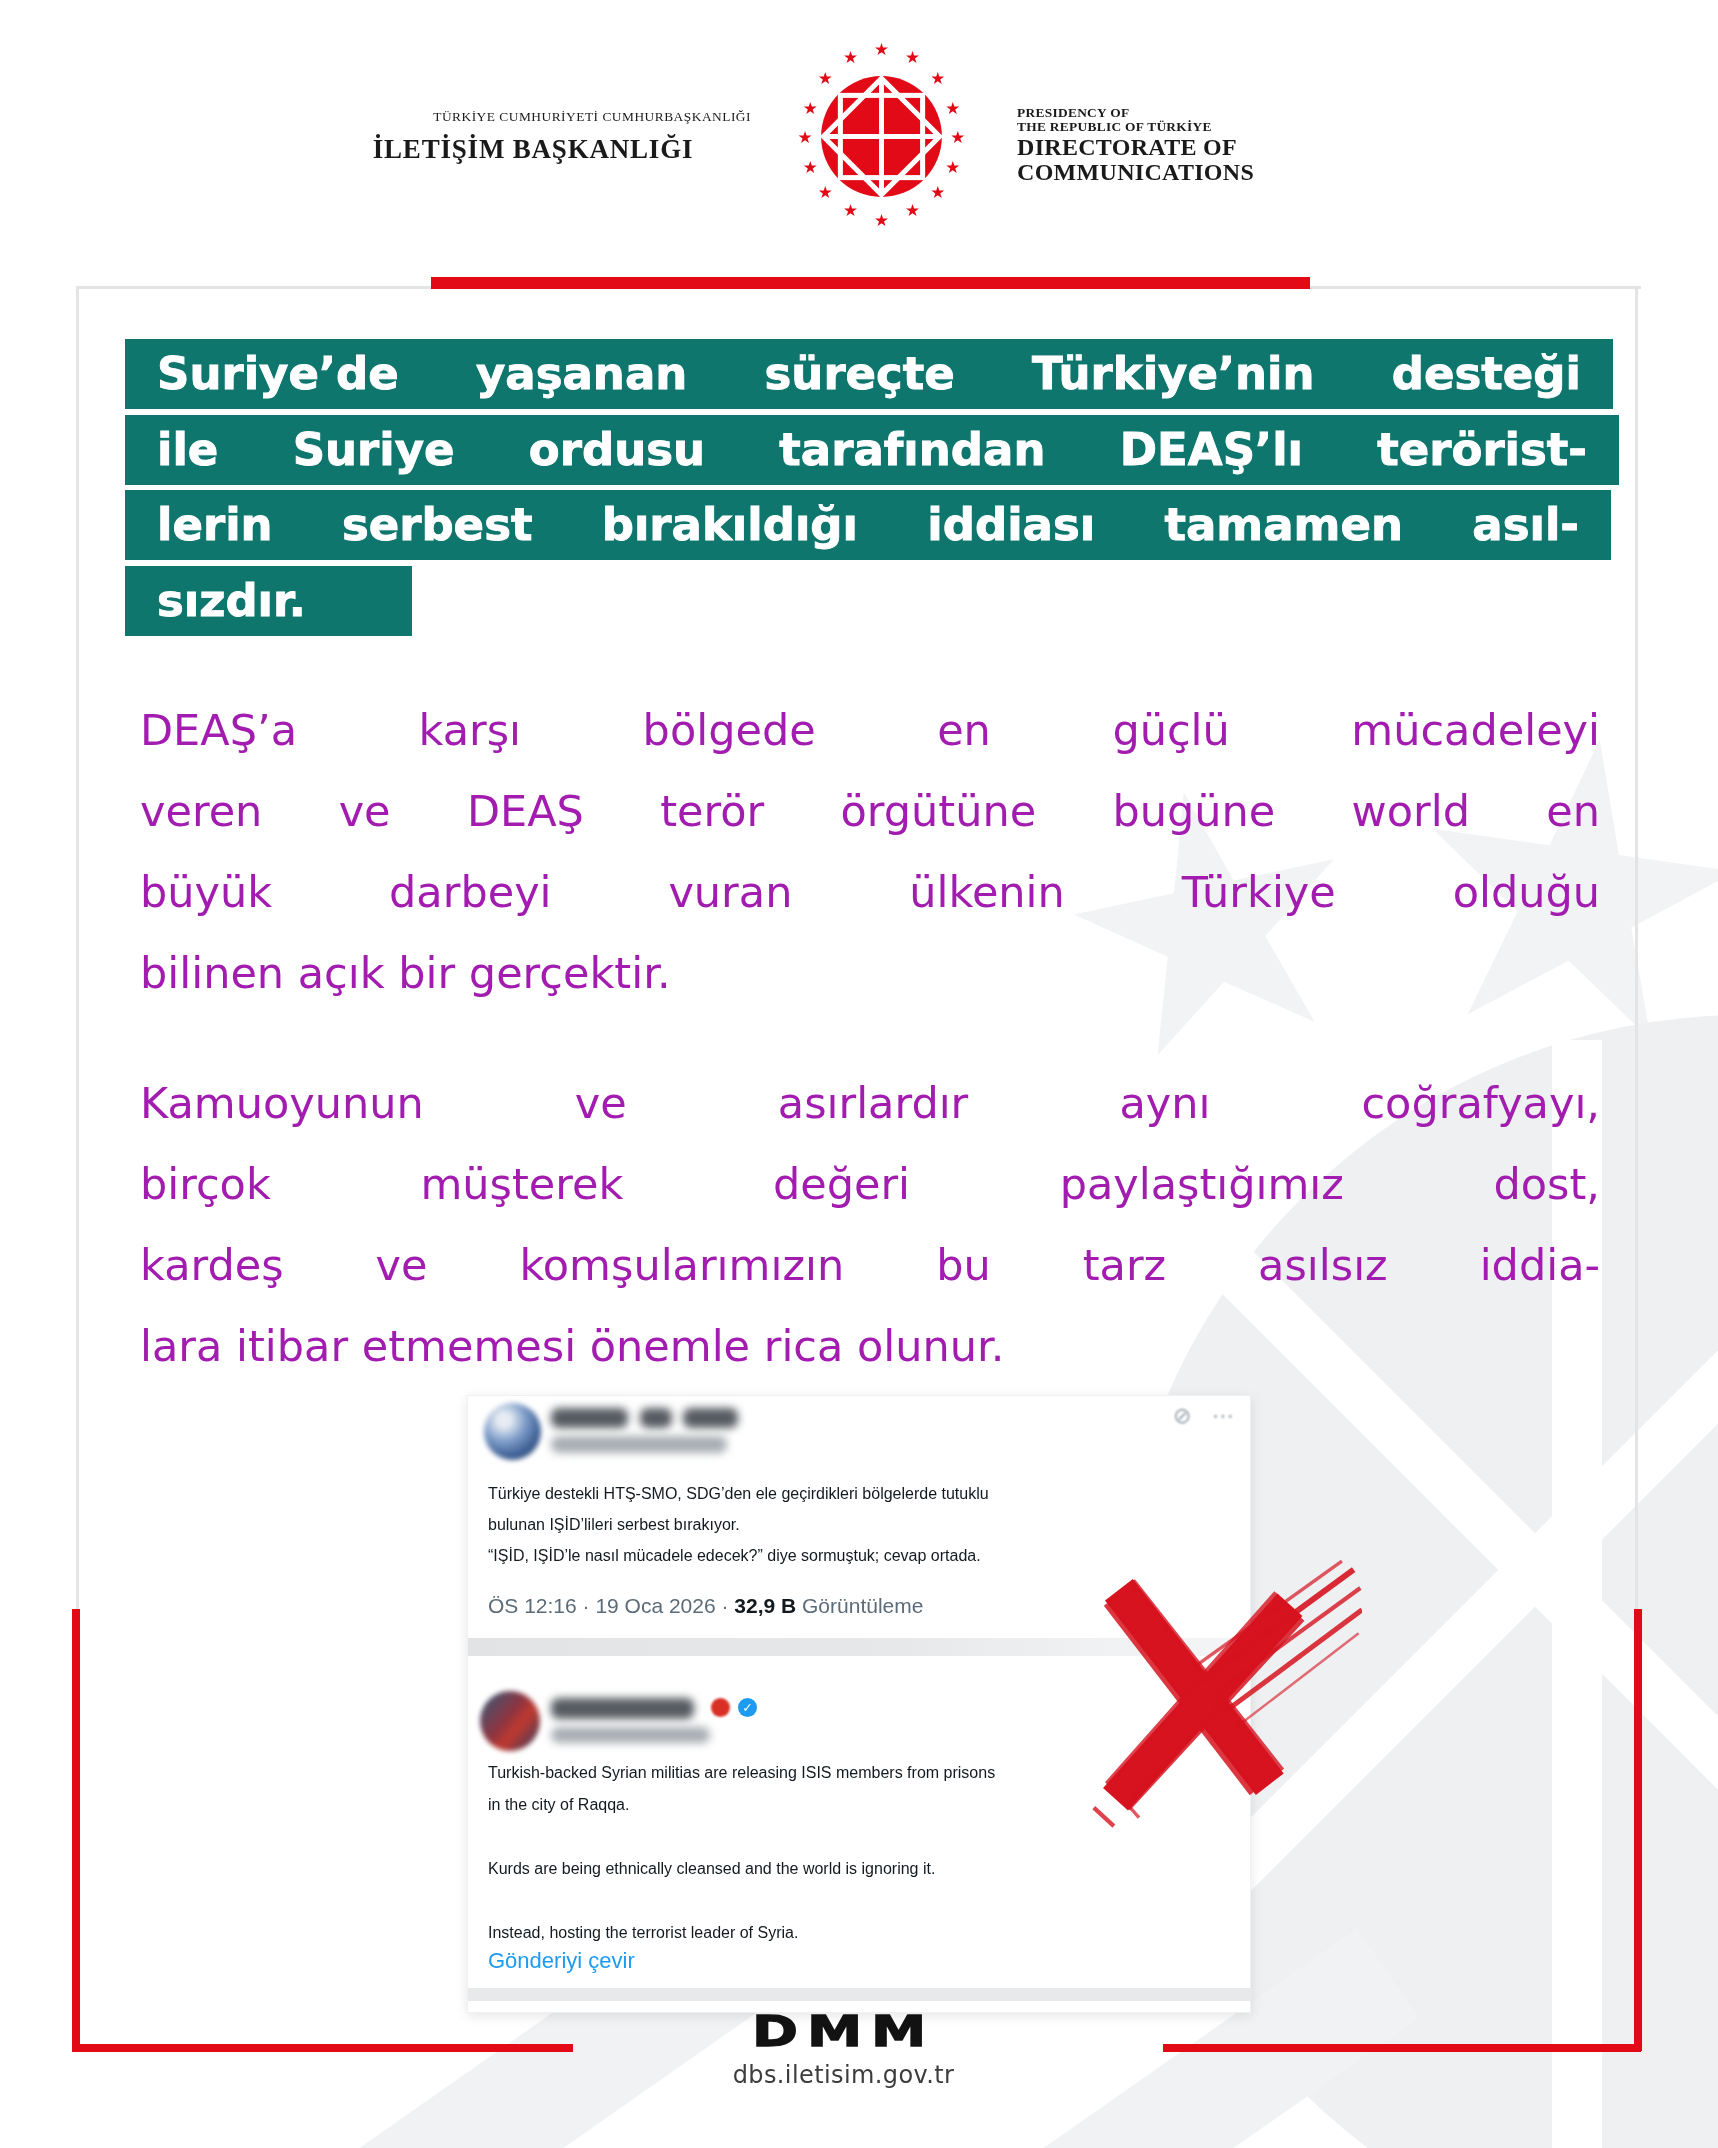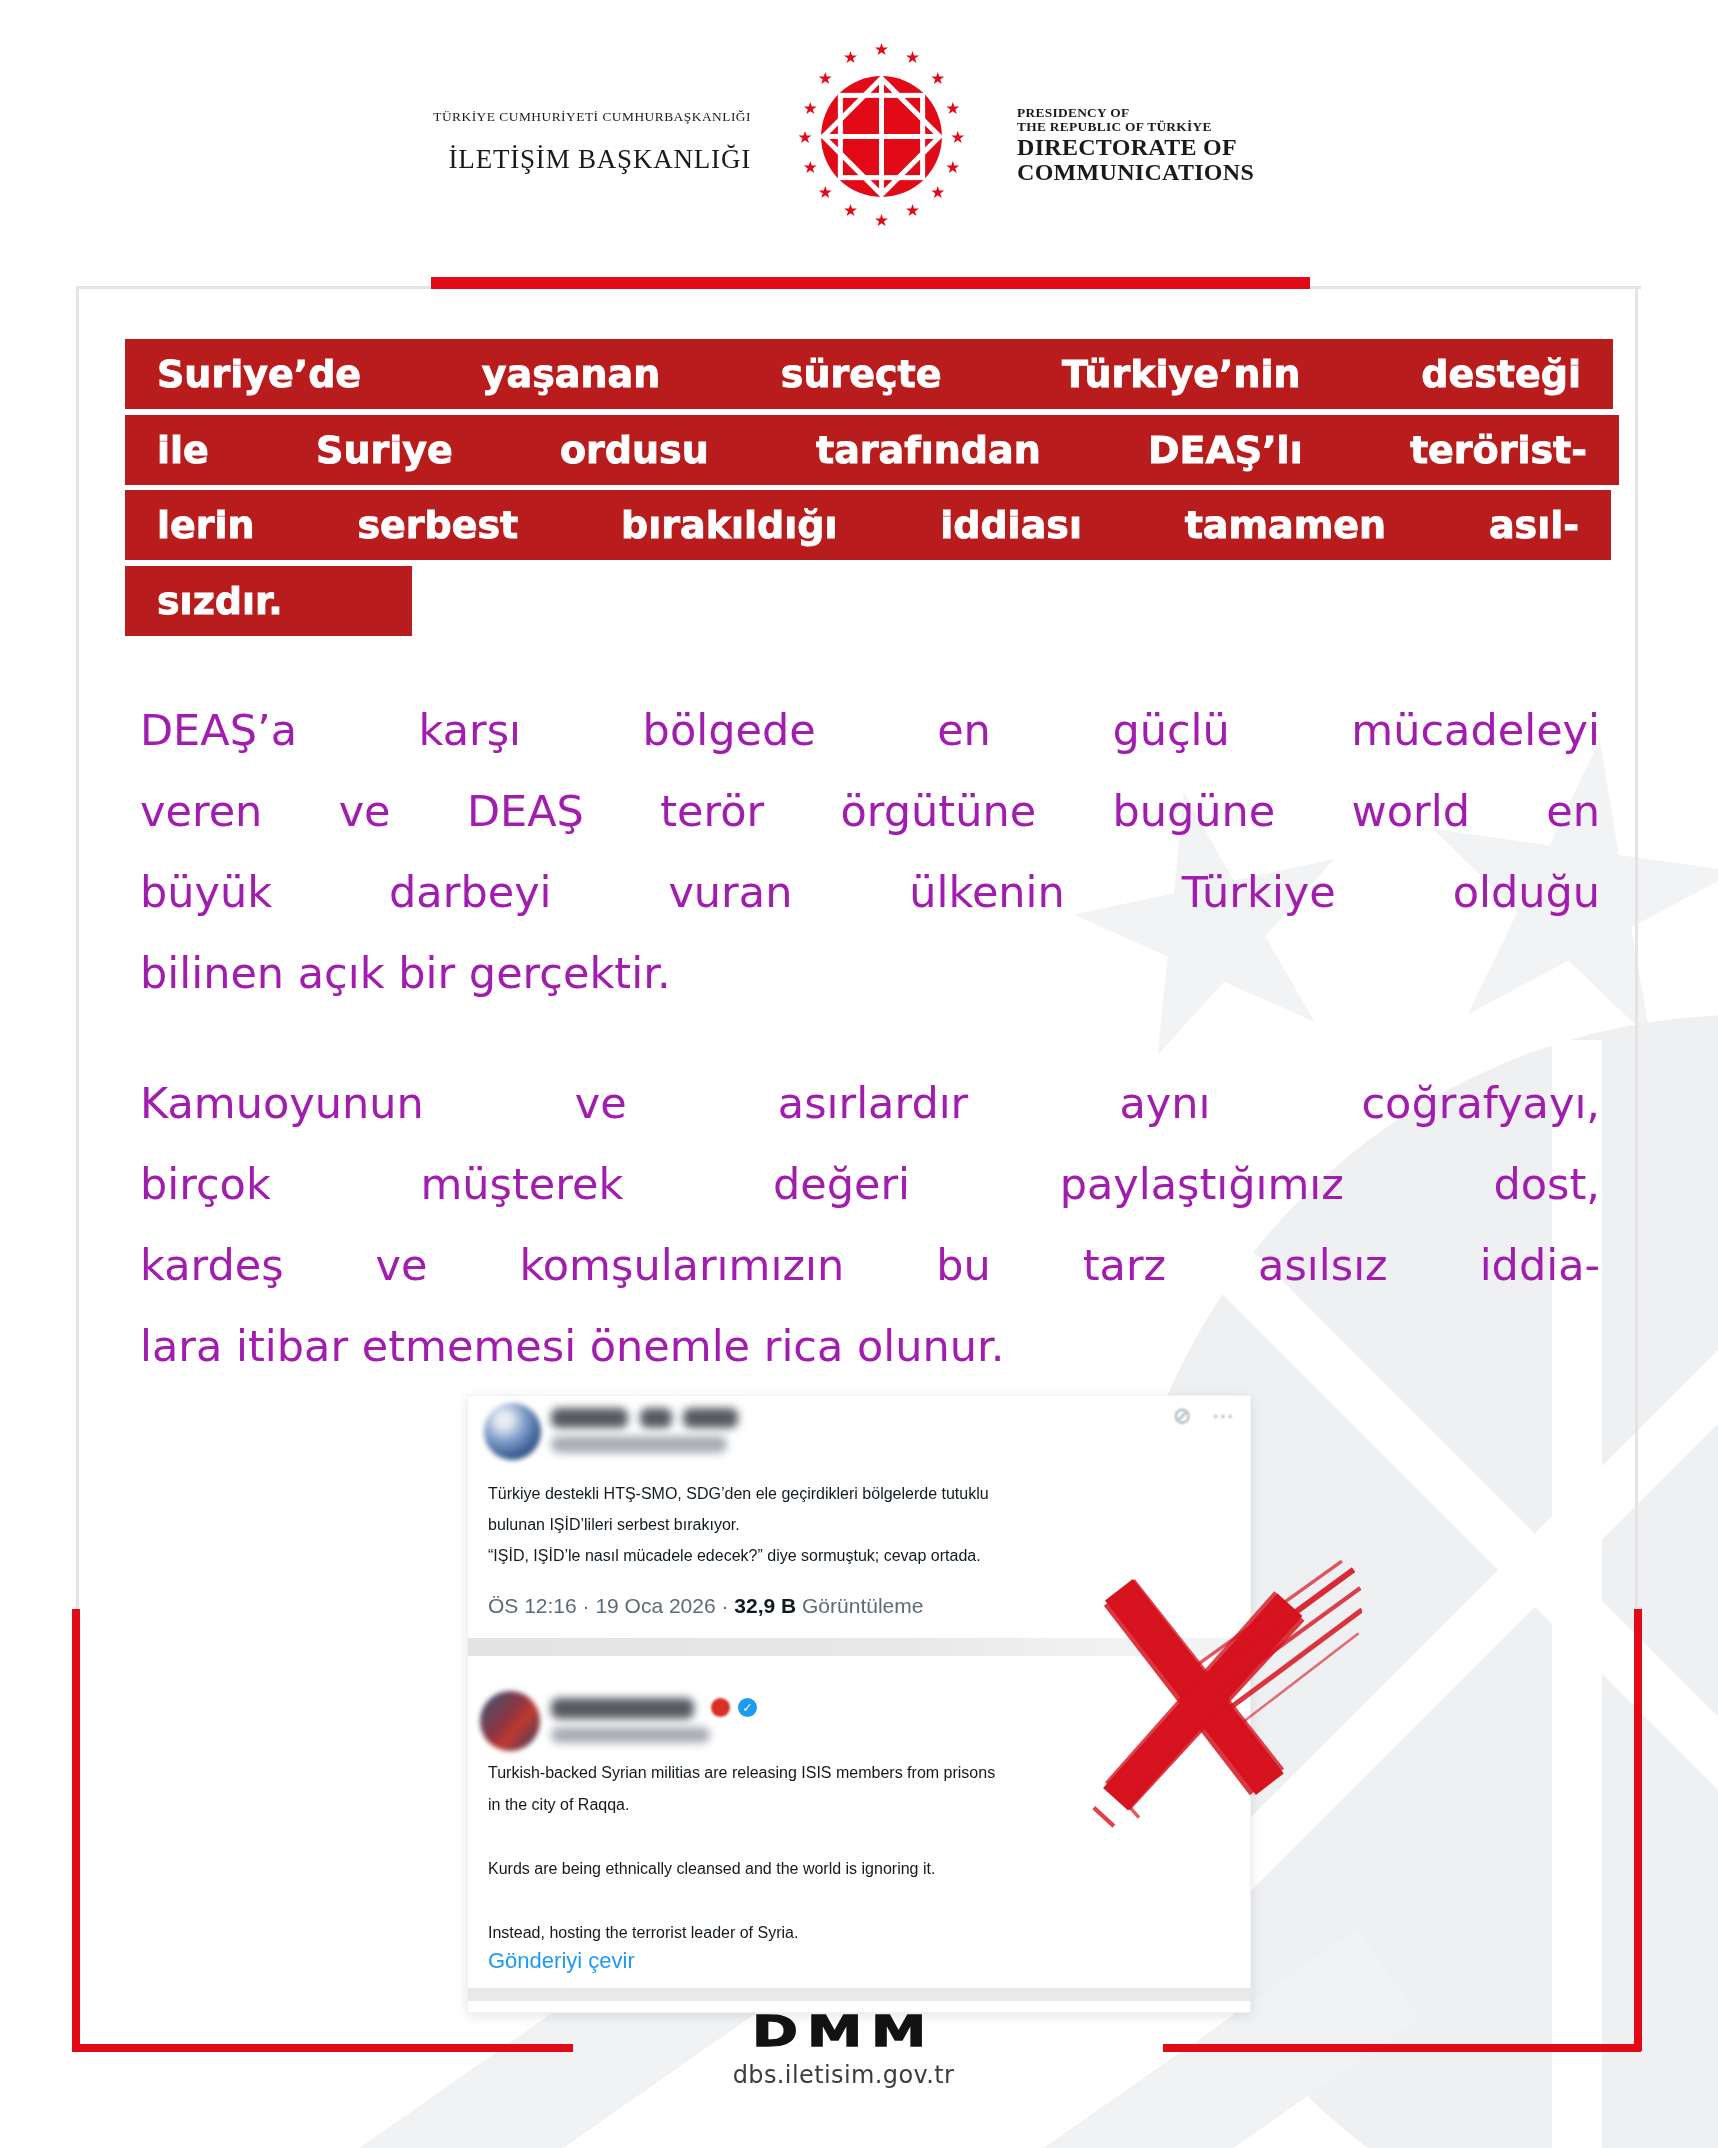--- a/index.html
+++ b/index.html
@@ -12,36 +12,36 @@
   .wm-star{background:#f2f3f4;
     clip-path:polygon(50% 0%,61% 35%,98% 35%,68% 57%,79% 91%,50% 70%,21% 91%,32% 57%,2% 35%,39% 35%);}
   .wm-circle{background:#eff0f2;border-radius:50%;}
   .wm-bar{background:#ffffff;}
   .wm-band{background:#f1f2f3;}
 
   
   .hdr-left{left:315px;top:109px;width:436px;text-align:right;color:#1a1a1a;
     font-family:"Liberation Serif","DejaVu Serif",serif;z-index:3;}
   .hdr-left .l1{font-size:13.4px;font-weight:normal;letter-spacing:0.5px;}
-  .hdr-left .l2{font-size:27px;font-weight:normal;letter-spacing:0.8px;margin-top:19px;}
+  .hdr-left .l2{font-size:27px;font-weight:bold;letter-spacing:0.8px;margin-top:9px;text-align:center;}
   .hdr-right{left:1017px;top:106px;width:352px;text-align:left;color:#1a1a1a;
     font-family:"Liberation Serif","DejaVu Serif",serif;z-index:3;}
   .hdr-right .s{font-size:13.4px;font-weight:bold;letter-spacing:0.3px;line-height:14.3px;}
   .hdr-right .b{font-size:24px;font-weight:bold;letter-spacing:0.3px;line-height:25px;}
   .emblem{left:785px;top:40px;width:193px;height:193px;z-index:3;}
 
   
   .bar-top{left:431px;top:277px;width:879px;height:11.7px;background:#e30a17;z-index:4;}
   .bd{z-index:2;}
   .bd-gray{background:#e4e4e4;}
   .bd-red{background:#e30a17;}
 
   
-  .hl{background:#b91c1c;color:#ffffff;z-index:4;font-weight:bold;
-      font-size:38px;line-height:70px;white-space:nowrap;padding:0 32px;box-sizing:border-box;
+  .hl{background:#0f766e;color:#ffffff;z-index:4;font-weight:bold;
+      font-size:45px;line-height:70px;white-space:nowrap;padding:0 32px;box-sizing:border-box;
       -webkit-text-stroke:0.9px #ffffff;}
   .hl-j{text-align:justify;text-align-last:justify;}
 
   
   .para{z-index:4;width:1460px;left:140px;color:#a21caf;}
   .b-line{font-size:43px;line-height:81px;height:81px;text-align:justify;text-align-last:justify;
           white-space:nowrap;}
   .para .b-line:last-child{text-align-last:left;}
 
   

